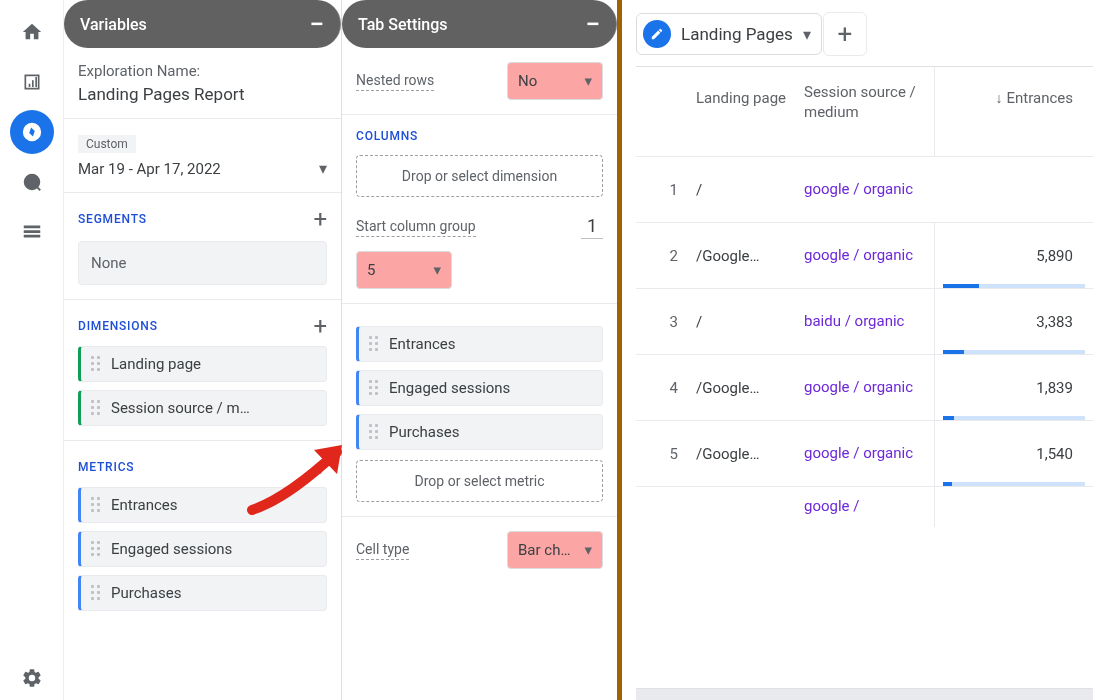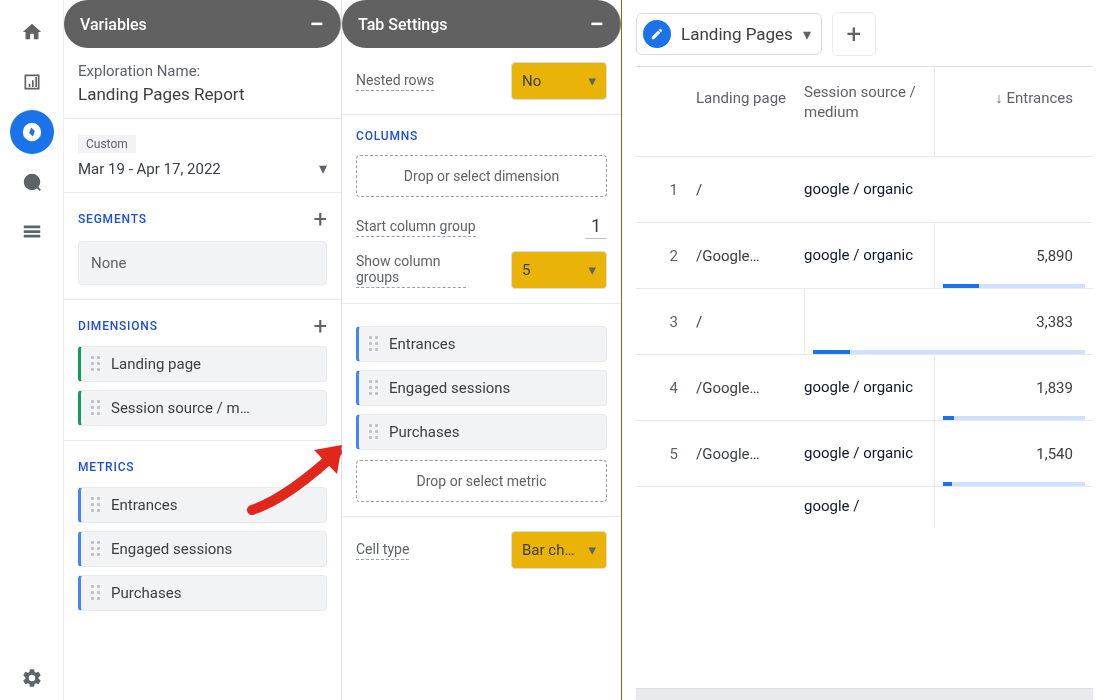--- a/index.html
+++ b/index.html
@@ -7,21 +7,21 @@
 .nav-rail { width: 64px; background: #fff; display: flex; flex-direction: column; align-items: center; padding-top: 10px; gap: 6px; border-right: 1px solid #eee; }
 .nav-item { width: 44px; height: 44px; border-radius: 50%; display: flex; align-items: center; justify-content: center; cursor: pointer; }
 .nav-item.active { background: #1a73e8; }
 .nav-item svg { fill: #5f6368; }
 .nav-item.active svg { fill: #fff; }
 .nav-spacer { flex: 1; }
 .panel { display: flex; flex-direction: column; }
 .panel-header { background: #616161; color: #fff; height: 48px; display: flex; align-items: center; justify-content: space-between; padding: 0 16px; font-weight: 500; border-right: 1px solid rgba(255,255,255,0.2); border-radius: 24px; }
 .panel-header .minus { font-size: 26px; line-height: 1; cursor: pointer; }
 .variables { width: 278px; border-right: 1px solid #e0e0e0; }
-.tabsettings { width: 280px; border-right: 1px solid #a16207; }
+.tabsettings { width: 280px; border-right: 5px solid #a16207; }
 .section { padding: 14px 14px; border-bottom: 1px solid #e8eaed; }
 .section-title { font-size: 12px; letter-spacing: .8px; color: #1d4ed8; font-weight: 500; text-transform: uppercase; }
 .section-row { display: flex; justify-content: space-between; align-items: center; }
 .plus { font-size: 24px; color: #5f6368; cursor: pointer; line-height: 1; }
 .expl-name-label { color: #5f6368; font-size: 15px; }
 .expl-name-value { color: #3c4043; font-size: 17px; margin-top: 4px; }
 .date-chip { background: #f1f3f4; border-radius: 0; padding: 2px 8px; font-size: 12px; color: #5f6368; display: inline-block; }
 .date-row { display: flex; align-items: center; justify-content: space-between; margin-top: 6px; gap: 20px; }
 .date-text { font-size: 15px; color: #3c4043; }
 .caret { color: #5f6368; }
@@ -32,34 +32,34 @@
 .drag-handle { width: 12px; height: 16px; margin-right: 8px; position: relative; flex-shrink: 0; }
 .drag-handle::before, .drag-handle::after {
   content: ''; position: absolute; width: 3px; height: 3px; background: #bdc1c6; border-radius: 1px; box-shadow: 0 6px 0 #bdc1c6, 0 12px 0 #bdc1c6;
 }
 .drag-handle::before { left: 0; top: 0; }
 .drag-handle::after { left: 6px; top: 0; }
 .ts-section { padding: 14px 14px; border-bottom: 1px solid #e8eaed; }
 .ts-row { display: flex; align-items: center; justify-content: space-between; margin-bottom: 12px; }
 .ts-row:last-child { margin-bottom: 0; }
 .dashed-label { color: #5f6368; font-size: 14px; border-bottom: 1px dashed #9aa0a6; padding-bottom: 2px; display: inline-block; }
-.select-box { width: 96px; height: 38px; border: 1px solid #dadce0; border-radius: 4px; display: flex; align-items: center; justify-content: space-between; padding: 0 10px; font-size: 15px; color: #3c4043; cursor: pointer; background:#eab308; }
+.select-box { width: 96px; height: 38px; border: 1px solid #dadce0; border-radius: 4px; display: flex; align-items: center; justify-content: space-between; padding: 0 10px; font-size: 15px; color: #3c4043; cursor: pointer; background:#fca5a5; }
 .dashed-placeholder { border: 1px dashed #9aa0a6; border-radius: 4px; text-align: center; padding: 12px; color: #5f6368; font-size: 14px; }
 .start-col-val { font-size: 18px; border-bottom: 1px solid #bdc1c6; padding: 0 6px 2px; }
 .report { flex: 1; padding: 12px 14px 0 14px; display: flex; flex-direction: column; position: relative; }
-.tab-bar { display: flex; align-items: center; gap: 10px; }
+.tab-bar { display: flex; align-items: center; gap: 1px; }
 .tab-pill { display: flex; align-items: center; gap: 10px; border: 1px solid #dadce0; border-radius: 6px; padding: 6px 10px 6px 6px; }
 .pencil-circle { width: 28px; height: 28px; border-radius: 50%; background: #1a73e8; display: flex; align-items: center; justify-content: center; }
 .tab-title { font-size: 17px; color: #3c4043; }
 .tab-add { width: 44px; height: 44px; border: 1px solid #e8eaed; border-radius: 6px; display: flex; align-items: center; justify-content: center; font-size: 26px; color: #5f6368; cursor: pointer; }
 .table-wrap { margin-top: 10px; border-top: 1px solid #e0e0e0; display: flex; flex-direction: column; flex:1; }
 .row { display: flex; border-bottom: 1px solid #e8eaed; min-height: 66px; align-items: stretch; }
 .cell-idx { width: 60px; display:flex; align-items:center; justify-content:flex-end; padding-right:18px; color:#5f6368; font-size:15px; }
 .cell-lp { width: 108px; display:flex; align-items:center; color:#3c4043; font-size:15px; overflow:hidden; white-space:nowrap; text-overflow:ellipsis; }
-.cell-sm { width: 130px; display:flex; align-items:center; color:#0f172a; font-size:15px; line-height:1.3; padding-right: 6px; }
+.cell-sm { width: 130px; display:flex; align-items:center; color:#6d28d9; font-size:15px; line-height:1.3; padding-right: 6px; }
 .cell-ent { flex:1; display:flex; flex-direction: column; align-items:flex-end; justify-content:center; border-left: 1px solid #e8eaed; padding: 0 20px; color:#3c4043; font-size:15px; position: relative; }
 .hdr { color:#5f6368 !important; font-size:15px !important; }
 .hdr-ent { display: flex; align-items:center; justify-content:flex-end; gap:4px; }
 .down-arrow { font-size: 14px; }
 .totals-lbl { font-weight: 500; }
 .totals-sub { font-size:12px; color:#5f6368; margin-top:2px; }
 .bar-bg { position:absolute; left:8px; right:8px; bottom:0; height:4px; background: linear-gradient(#cfe2fc,#cfe2fc); }
 .bar-fg { position:absolute; left:8px; bottom:0; height:4px; background:#1a73e8; }
 .arrow-annot { position:absolute; pointer-events:none; z-index:50; }
 .row.head { min-height: 90px; }
@@ -183,21 +183,20 @@
     </div>
   </div>
   <div class="ts-section">
     <div class="section-title" style="margin-bottom:12px">COLUMNS</div>
     <div class="dashed-placeholder">Drop or select dimension</div>
     <div class="ts-row" style="margin-top:18px">
       <span class="dashed-label">Start column group</span>
       <span class="start-col-val">1</span>
     </div>
     <div class="ts-row">
-      <span class="dashed-label" style="max-width:110px">Show column groups</span>
       <div class="select-box">
         <span>5</span>
         <span class="caret">▾</span>
       </div>
     </div>
   </div>
   <div class="ts-section">
     <div class="chip metric">
       <span class="drag-handle"></span>
       <span>Entrances</span>
@@ -268,20 +267,21 @@
           <div class="cell-sm">google / organic</div>
           <div class="cell-ent">
             <span>5,890</span>
             <span class="bar-bg"></span>
             <span class="bar-fg" style="width:23%"></span>
           </div>
         </div>
         <div class="row">
           <div class="cell-idx">3</div>
           <div class="cell-lp">/</div>
+          <div class="cell-sm">baidu / organic</div>
           <div class="cell-ent">
             <span>3,383</span>
             <span class="bar-bg"></span>
             <span class="bar-fg" style="width:13%"></span>
           </div>
         </div>
         <div class="row">
           <div class="cell-idx">4</div>
           <div class="cell-lp">/Google…</div>
           <div class="cell-sm">google / organic</div>

